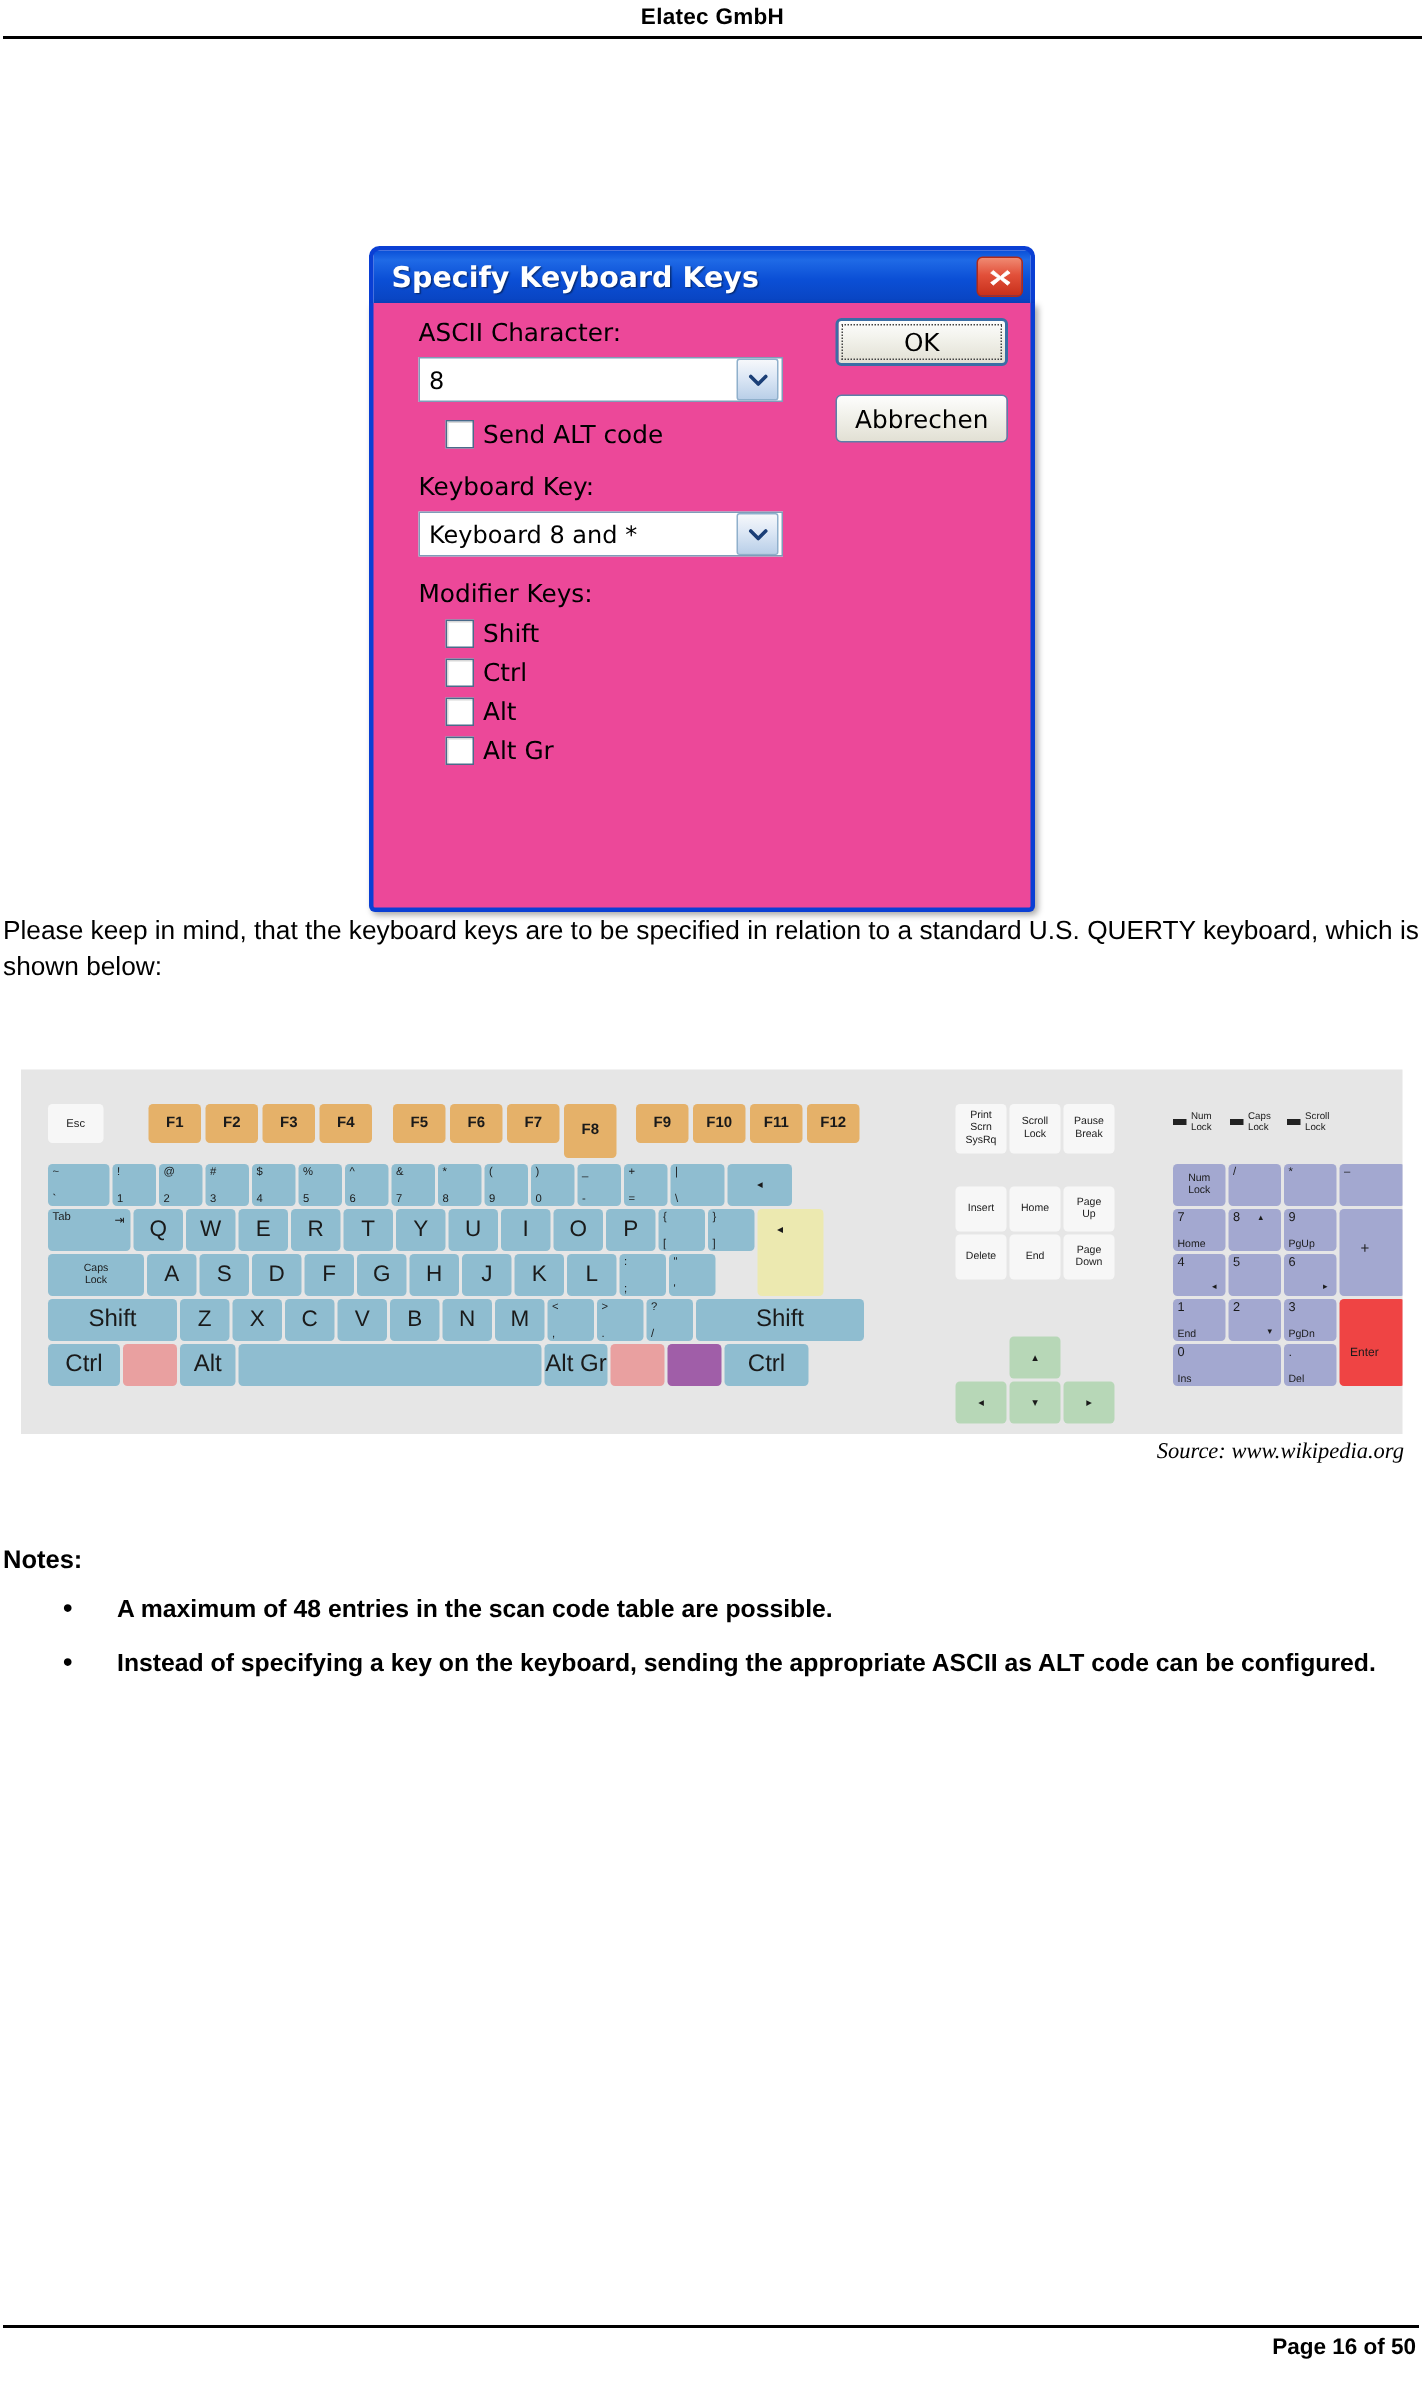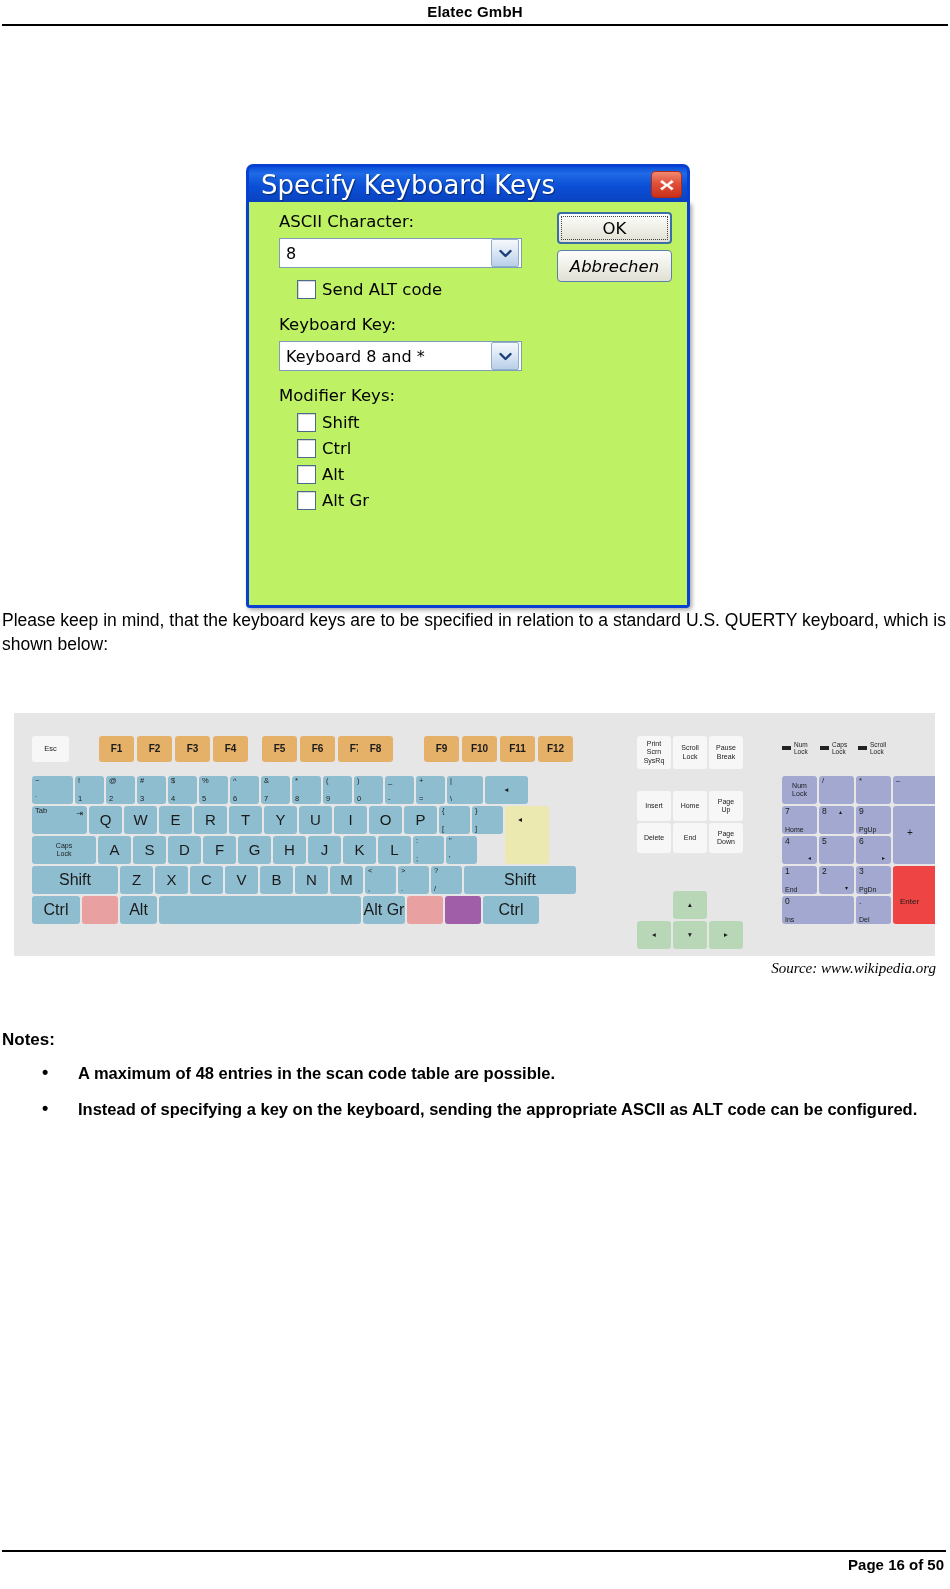--- a/index.html
+++ b/index.html
@@ -29,39 +29,39 @@
     position:absolute; font-size:17.5px; line-height:24px;
     color:#000;
   }
   #para-intro { left:2px; top:60px; width:930px; }
   #para-querty { left:2px; top:608px; width:944px; }
 
   
   .dialog-wrap { position:absolute; left:246px; top:164px; }
   .dialog {
     width:444px; height:406px;
-    background:#bef264;
+    background:#ec4899;
     border:3px solid #0a3fd4;
     border-top:none;
     border-radius:0 0 4px 4px;
     box-sizing:border-box;
     position:relative;
     box-shadow:2px 2px 4px rgba(0,0,0,0.35);
   }
   .titlebar {
     height:38px;
     background:linear-gradient(to bottom,#0a50d8 0%,#1f6ae6 18%,#0b4fd6 55%,#0943c0 100%);
     border-radius:7px 7px 0 0;
     position:relative;
     display:flex; align-items:center;
     border:3px solid #0a3fd4; border-bottom:none;
     box-sizing:border-box;
   }
   .titlebar-text {
-    color:#fff; font-weight:normal; font-size:26px;
+    color:#fff; font-weight:bold; font-size:19px;
     margin-left:12px;
     text-shadow:1px 1px 1px rgba(0,0,0,0.45);
     font-family:"DejaVu Sans", sans-serif;
     letter-spacing:0px;
   }
   .close-btn {
     position:absolute; right:5px; top:4px;
     width:29px; height:25px;
     background:linear-gradient(to bottom,#f08a72 0%,#e2503a 45%,#c8301b 100%);
     border:1px solid #b02a18; border-radius:4px;
@@ -250,21 +250,21 @@
         <div class="chk-row" style="left:48px; top:263px;">
           <span class="chk-box"></span>
           <span class="chk-lbl">Alt</span>
         </div>
         <div class="chk-row" style="left:48px; top:289px;">
           <span class="chk-box"></span>
           <span class="chk-lbl">Alt Gr</span>
         </div>
 
         <div class="btn focused" style="left:308px; top:10px;">OK</div>
-        <div class="btn" style="left:308px; top:48px;font-style:italic;">Abbrechen</div>
+        <div class="btn" style="left:308px; top:61px;">Abbrechen</div>
 
       </div>
     </div>
   </div>
 
   <div class="para" id="para-querty">Please keep in mind, that the keyboard keys are to be specified in relation to a standard U.S. QUERTY keyboard, which is shown below:</div>
 
   <div class="kbd-figure">
     <div class="kb" id="kb-root" style="left:0; top:0; width:921px; height:243px;">
         <div class="key white" style="left: 18px; top: 23px; width: 37px; height: 26px;">
@@ -284,21 +284,21 @@
         </div>
         <div class="key fn" style="left: 248px; top: 23px; width: 35px; height: 26px;">
           <span>F5</span>
         </div>
         <div class="key fn" style="left: 286px; top: 23px; width: 35px; height: 26px;">
           <span>F6</span>
         </div>
         <div class="key fn" style="left: 324px; top: 23px; width: 35px; height: 26px;">
           <span>F7</span>
         </div>
-        <div class="key fn" style="left: 344px; top: 23px; width: 35px; height: 26px;">
+        <div class="key fn" style="left: 362px; top: 23px; width: 35px; height: 36px;">
           <span>F8</span>
         </div>
         <div class="key fn" style="left: 410px; top: 23px; width: 35px; height: 26px;">
           <span>F9</span>
         </div>
         <div class="key fn" style="left: 448px; top: 23px; width: 35px; height: 26px;">
           <span>F10</span>
         </div>
         <div class="key fn" style="left: 486px; top: 23px; width: 35px; height: 26px;">
           <span>F11</span>

